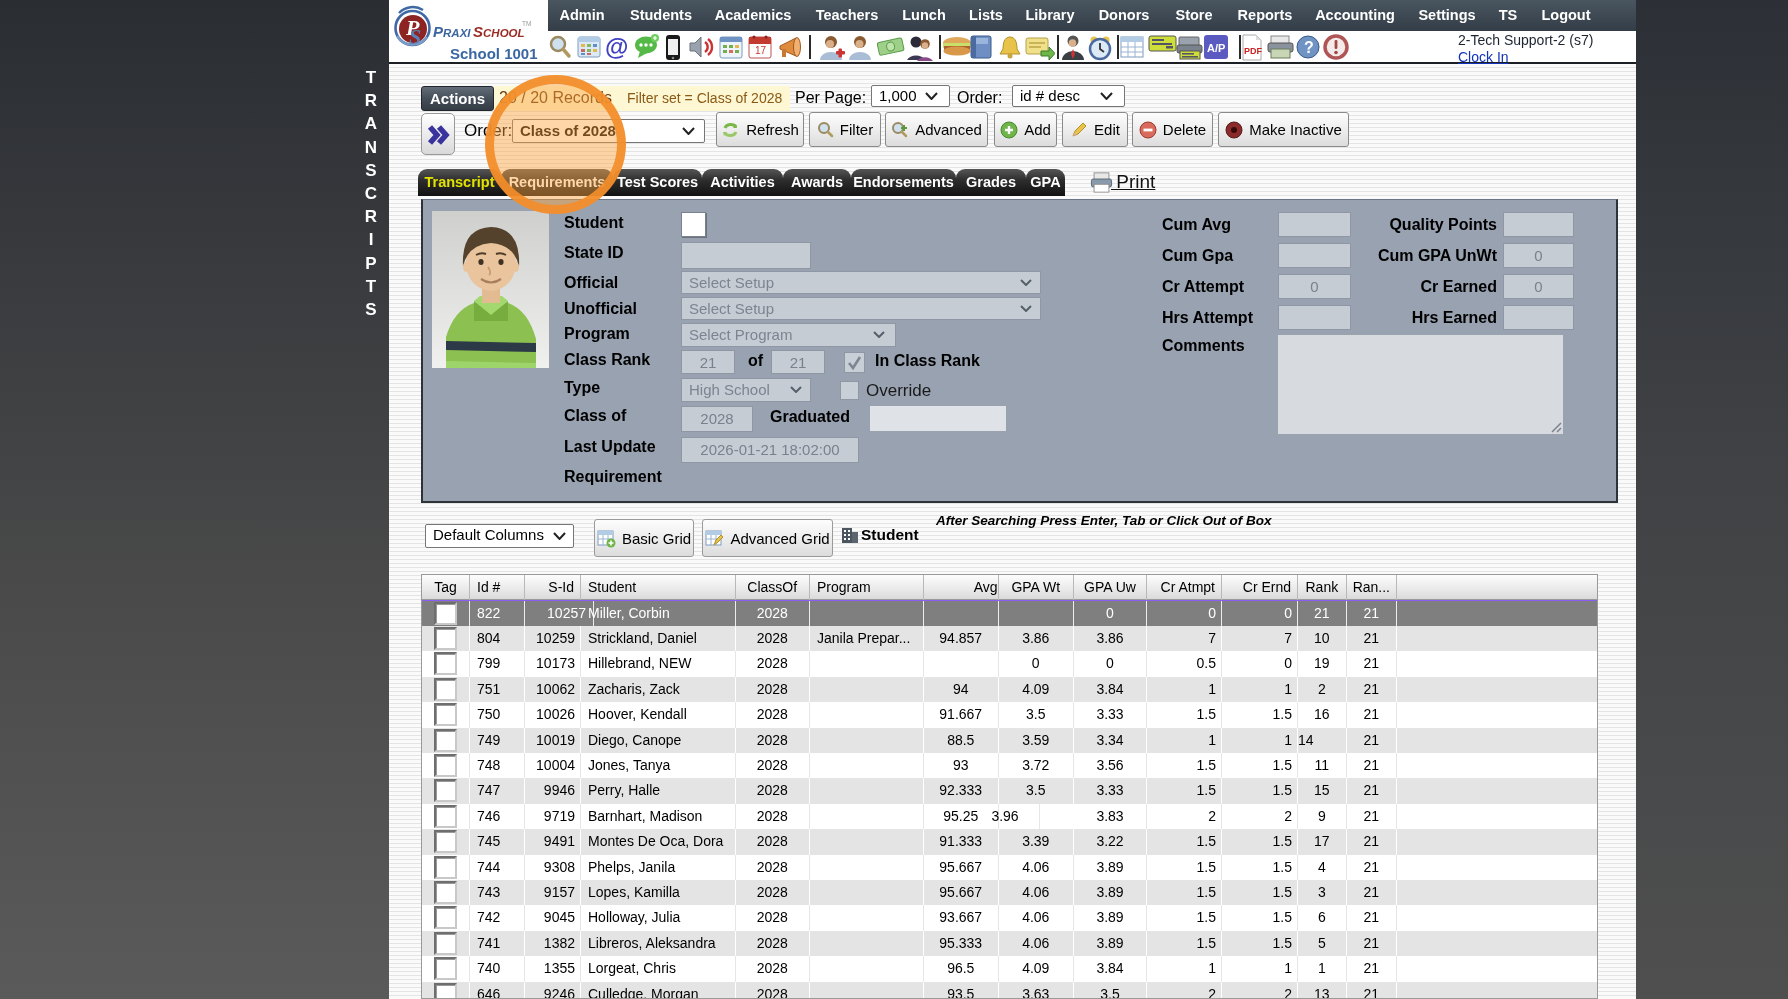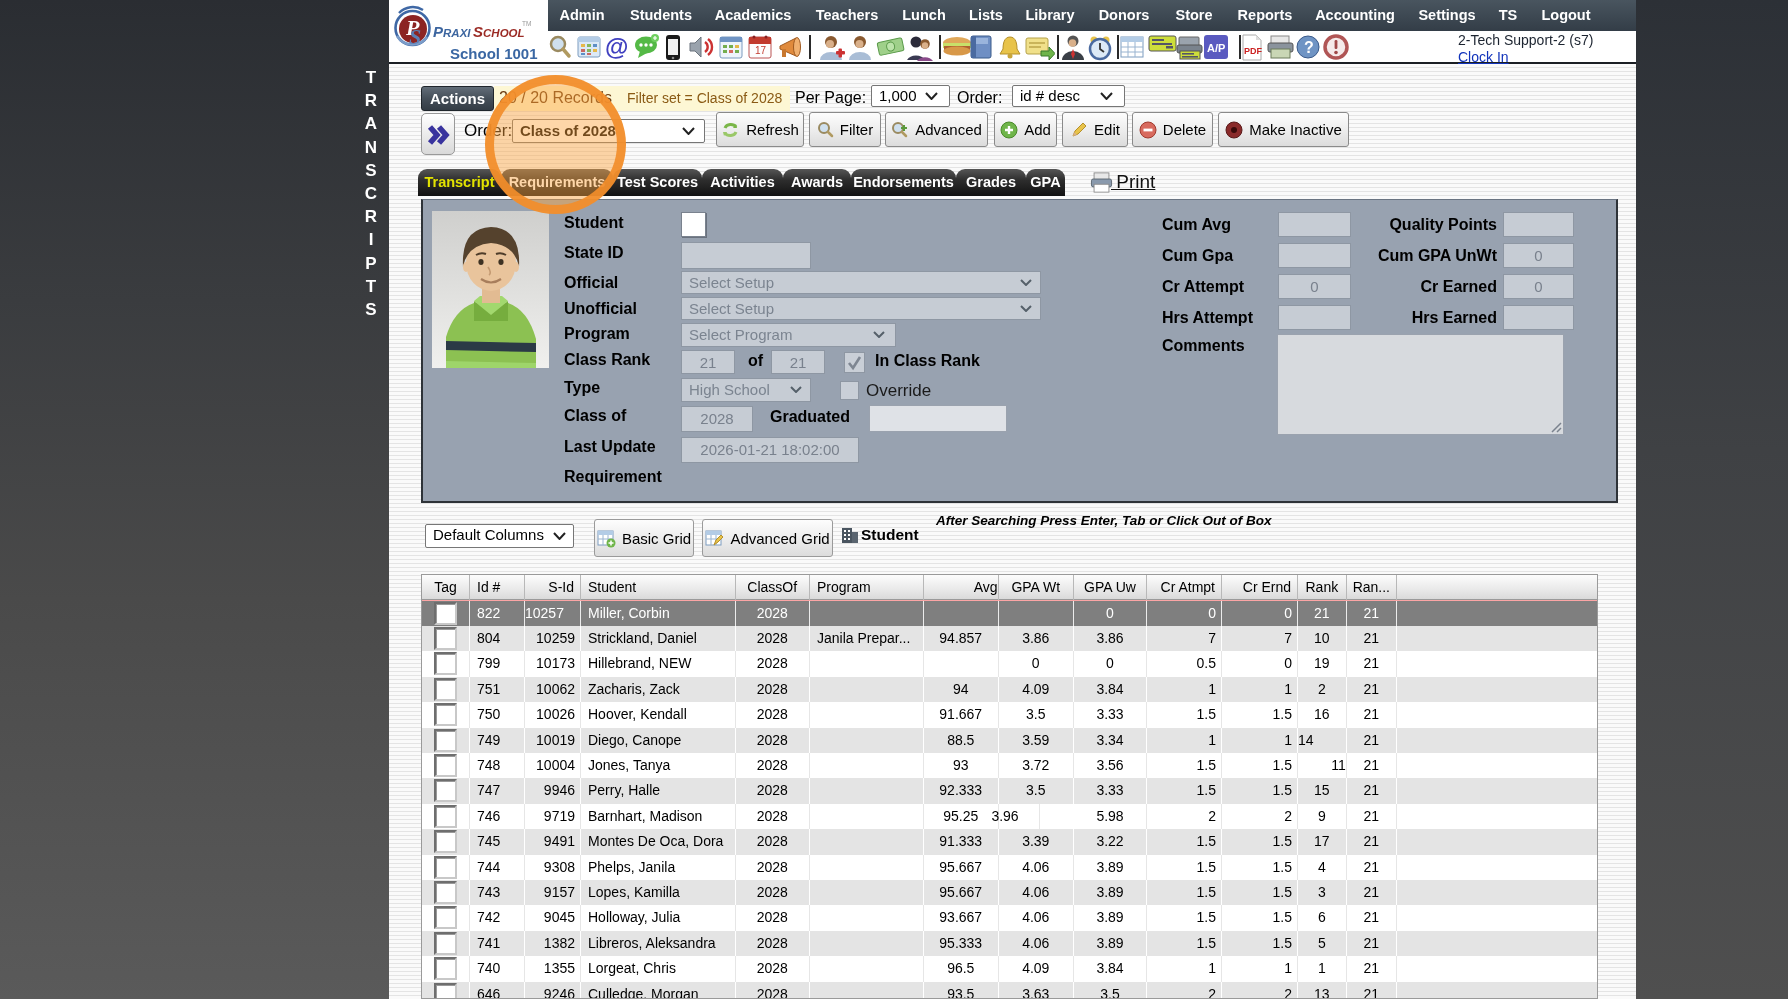--- a/index.html
+++ b/index.html
@@ -35,21 +35,21 @@
 #panel{left:421px;top:199px;width:1197px;height:304px;background:#98a2b0;border:2px solid #2e3338;border-top:1px solid #6a7482}
 .plbl{position:absolute;font-weight:bold;font-size:16px;color:#000}
 .pfield{position:absolute;background:#c6ccd4;border:1px solid #8e97a3;font-size:15px;color:#79818d;line-height:23px;overflow:hidden}
 .psel{position:absolute;background:#c6ccd4;border:1px solid #8e97a3;font-size:15px;color:#7b8490;line-height:21px;padding-left:7px;overflow:hidden}
 
 #defcols{left:425px;top:524px;width:149px;height:24px}
 .gbtn{position:absolute;top:519px;height:38px;background:linear-gradient(180deg,#fdfdfd,#ececec 55%,#dcdcdc);border:1px solid #9a9a9a;border-radius:3px;font-size:15px;color:#000;display:flex;align-items:center;justify-content:center;gap:6px}
 #hint{left:936px;top:513px;font-size:13.5px;font-style:italic;font-weight:bold;color:#000}
 #searchbox{left:936px;top:530px;width:326px;height:24px;background:#fbf6cb;border:1px solid #b9b9a2;font-size:15px;color:#a7a7a7;line-height:22px;padding-left:7px}
 
-#tbl{left:421px;top:574px;width:1177px;height:425px;background:#fca5a5;border:1px solid #9a9a9a;overflow:hidden}
+#tbl{left:421px;top:574px;width:1177px;height:425px;background:#8b5cf6;border:1px solid #9a9a9a;overflow:hidden}
 .trow{position:absolute;left:0;width:1175px;height:25.4px;overflow:hidden}
 .tc{position:absolute;top:0;height:100%;font-size:14px;color:#000;line-height:25px;overflow:hidden;white-space:nowrap}
 #thead{position:absolute;left:0;top:0;width:1175px;height:25px;background:linear-gradient(180deg,#fdfdfd,#e9e9e9 60%,#dadada);border-bottom:1px solid #9a9a9a}
 .th{position:absolute;top:0;height:25px;font-size:14px;color:#000;line-height:25px;border-right:1px solid #b8b8b8;white-space:nowrap}
 .cb{position:absolute;left:12px;top:1px;width:23px;height:23px;background:#fff;border:2px solid #9a9a9a;border-top-color:#6e6e6e;border-left-color:#6e6e6e;border-bottom-color:#c8c8c8;border-right-color:#c8c8c8}
 
 #ocircle{left:485px;top:75px;width:141px;height:139px;border-radius:50%;border:9.5px solid rgba(242,141,42,0.92);background:rgba(252,163,63,0.45);z-index:60}
 </style></head><body>
 <div id="page">
 <div id="leftband" class="abs"></div>
@@ -478,21 +478,21 @@
         <div class="th" style="left:725px;width:75px;padding-right:6px;text-align:right;">Cr Atmpt</div>
         <div class="th" style="left:800px;width:76px;padding-right:6px;text-align:right;">Cr Ernd</div>
         <div class="th" style="left:876px;width:48.700000000000045px;text-align:center;">Rank</div>
         <div class="th" style="left:924.7px;width:50.299999999999955px;text-align:center;">Ran...</div>
         <div class="th" style="left:975px;width:200px;border-right:none"></div>
       </div>
       <div class="trow" style="top:25.6px;background:#7f7f7f">
         <div class="cb" style="box-shadow:inset 1px 1px 0 #999"></div>
         <div class="tc" style="left:0px;width:48px;color:#fff;border-right:1px solid rgba(255,255,255,0.85);text-align:center;"></div>
         <div class="tc" style="left:48px;width:55px;color:#fff;border-right:1px solid rgba(255,255,255,0.85);padding-left:7px;">822</div>
-        <div class="tc" style="left:103px;width:56px;color:#fff;border-right:1px solid rgba(255,255,255,0.85);padding-right:7px;">10257</div>
+        <div class="tc" style="left:116px;width:56px;color:#fff;border-right:1px solid rgba(255,255,255,0.85);padding-right:7px;text-align:right;">10257</div>
         <div class="tc" style="left:159px;width:154.5px;color:#fff;border-right:1px solid rgba(255,255,255,0.85);padding-left:7px;">Miller, Corbin</div>
         <div class="tc" style="left:313.5px;width:74.5px;color:#fff;border-right:1px solid rgba(255,255,255,0.85);text-align:center;">2028</div>
         <div class="tc" style="left:388px;width:114px;color:#fff;border-right:1px solid rgba(255,255,255,0.85);padding-left:7px;"></div>
         <div class="tc" style="left:502px;width:74.5px;color:#fff;border-right:1px solid rgba(255,255,255,0.85);text-align:center;"></div>
         <div class="tc" style="left:576.5px;width:75.5px;color:#fff;border-right:1px solid rgba(255,255,255,0.85);text-align:center;"></div>
         <div class="tc" style="left:652px;width:73px;color:#fff;border-right:1px solid rgba(255,255,255,0.85);text-align:center;">0</div>
         <div class="tc" style="left:725px;width:75px;color:#fff;border-right:1px solid rgba(255,255,255,0.85);padding-right:5px;text-align:right;">0</div>
         <div class="tc" style="left:800px;width:76px;color:#fff;border-right:1px solid rgba(255,255,255,0.85);padding-right:5px;text-align:right;">0</div>
         <div class="tc" style="left:876px;width:48.700000000000045px;color:#fff;border-right:1px solid rgba(255,255,255,0.85);text-align:center;">21</div>
         <div class="tc" style="left:924.7px;width:50.299999999999955px;color:#fff;border-right:1px solid rgba(255,255,255,0.85);text-align:center;">21</div>
@@ -589,21 +589,21 @@
         <div class="tc" style="left:48px;width:55px;color:#000;border-right:1px solid #e6e6e6;padding-left:7px;">748</div>
         <div class="tc" style="left:103px;width:56px;color:#000;border-right:1px solid #e6e6e6;padding-right:5px;text-align:right;">10004</div>
         <div class="tc" style="left:159px;width:154.5px;color:#000;border-right:1px solid #e6e6e6;padding-left:7px;">Jones, Tanya</div>
         <div class="tc" style="left:313.5px;width:74.5px;color:#000;border-right:1px solid #e6e6e6;text-align:center;">2028</div>
         <div class="tc" style="left:388px;width:114px;color:#000;border-right:1px solid #e6e6e6;padding-left:7px;"></div>
         <div class="tc" style="left:502px;width:74.5px;color:#000;border-right:1px solid #e6e6e6;text-align:center;">93</div>
         <div class="tc" style="left:576.5px;width:75.5px;color:#000;border-right:1px solid #e6e6e6;text-align:center;">3.72</div>
         <div class="tc" style="left:652px;width:73px;color:#000;border-right:1px solid #e6e6e6;text-align:center;">3.56</div>
         <div class="tc" style="left:725px;width:75px;color:#000;border-right:1px solid #e6e6e6;padding-right:5px;text-align:right;">1.5</div>
         <div class="tc" style="left:800px;width:76px;color:#000;border-right:1px solid #e6e6e6;padding-right:5px;text-align:right;">1.5</div>
-        <div class="tc" style="left:876px;width:48.700000000000045px;color:#000;border-right:1px solid #e6e6e6;text-align:right;">11</div>
+        <div class="tc" style="left:876px;width:48.700000000000045px;color:#000;border-right:1px solid #e6e6e6;text-align:center;">11</div>
         <div class="tc" style="left:924.7px;width:50.299999999999955px;color:#000;border-right:1px solid #e6e6e6;text-align:center;">21</div>
         <div class="tc" style="left:975px;width:201px"></div>
       </div>
       <div class="trow" style="top:203.40000000000003px;background:#e4e4e4">
         <div class="cb" style="box-shadow:inset 1px 1px 0 #999"></div>
         <div class="tc" style="left:0px;width:48px;color:#000;border-right:1px solid #ffffff;text-align:center;"></div>
         <div class="tc" style="left:48px;width:55px;color:#000;border-right:1px solid #ffffff;padding-left:7px;">747</div>
         <div class="tc" style="left:103px;width:56px;color:#000;border-right:1px solid #ffffff;padding-right:5px;text-align:right;">9946</div>
         <div class="tc" style="left:159px;width:154.5px;color:#000;border-right:1px solid #ffffff;padding-left:7px;">Perry, Halle</div>
         <div class="tc" style="left:313.5px;width:74.5px;color:#000;border-right:1px solid #ffffff;text-align:center;">2028</div>
@@ -620,21 +620,21 @@
       <div class="trow" style="top:228.80000000000004px;background:#ffffff">
         <div class="cb" style="box-shadow:inset 1px 1px 0 #999"></div>
         <div class="tc" style="left:0px;width:48px;color:#000;border-right:1px solid #e6e6e6;text-align:center;"></div>
         <div class="tc" style="left:48px;width:55px;color:#000;border-right:1px solid #e6e6e6;padding-left:7px;">746</div>
         <div class="tc" style="left:103px;width:56px;color:#000;border-right:1px solid #e6e6e6;padding-right:5px;text-align:right;">9719</div>
         <div class="tc" style="left:159px;width:154.5px;color:#000;border-right:1px solid #e6e6e6;padding-left:7px;">Barnhart, Madison</div>
         <div class="tc" style="left:313.5px;width:74.5px;color:#000;border-right:1px solid #e6e6e6;text-align:center;">2028</div>
         <div class="tc" style="left:388px;width:114px;color:#000;border-right:1px solid #e6e6e6;padding-left:7px;"></div>
         <div class="tc" style="left:502px;width:74.5px;color:#000;border-right:1px solid #e6e6e6;text-align:center;">95.25</div>
         <div class="tc" style="left:549px;width:69px;color:#000;border-right:1px solid #e6e6e6;text-align:center;">3.96</div>
-        <div class="tc" style="left:652px;width:73px;color:#000;border-right:1px solid #e6e6e6;text-align:center;">5.98</div>
+        <div class="tc" style="left:652px;width:73px;color:#000;border-right:1px solid #e6e6e6;text-align:center;">3.83</div>
         <div class="tc" style="left:725px;width:75px;color:#000;border-right:1px solid #e6e6e6;padding-right:5px;text-align:right;">2</div>
         <div class="tc" style="left:800px;width:76px;color:#000;border-right:1px solid #e6e6e6;padding-right:5px;text-align:right;">2</div>
         <div class="tc" style="left:876px;width:48.700000000000045px;color:#000;border-right:1px solid #e6e6e6;text-align:center;">9</div>
         <div class="tc" style="left:924.7px;width:50.299999999999955px;color:#000;border-right:1px solid #e6e6e6;text-align:center;">21</div>
         <div class="tc" style="left:975px;width:201px"></div>
       </div>
       <div class="trow" style="top:254.20000000000005px;background:#e4e4e4">
         <div class="cb" style="box-shadow:inset 1px 1px 0 #999"></div>
         <div class="tc" style="left:0px;width:48px;color:#000;border-right:1px solid #ffffff;text-align:center;"></div>
         <div class="tc" style="left:48px;width:55px;color:#000;border-right:1px solid #ffffff;padding-left:7px;">745</div>

